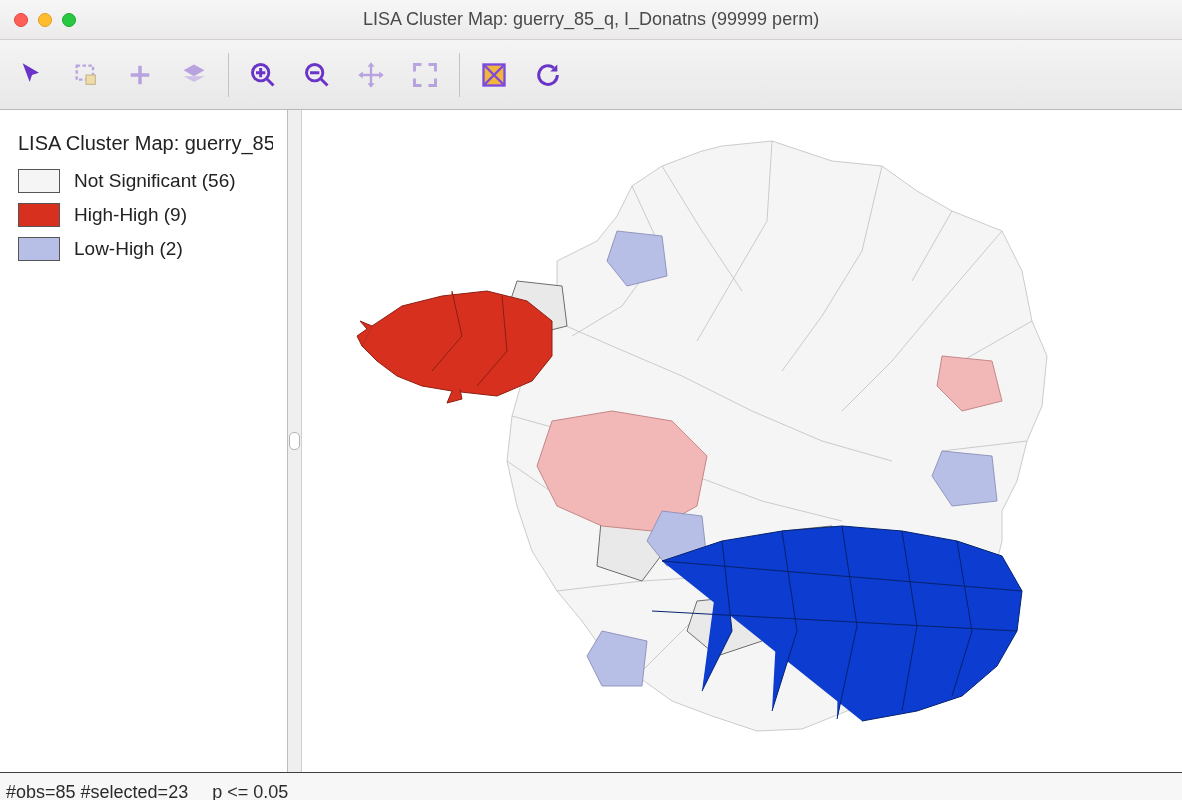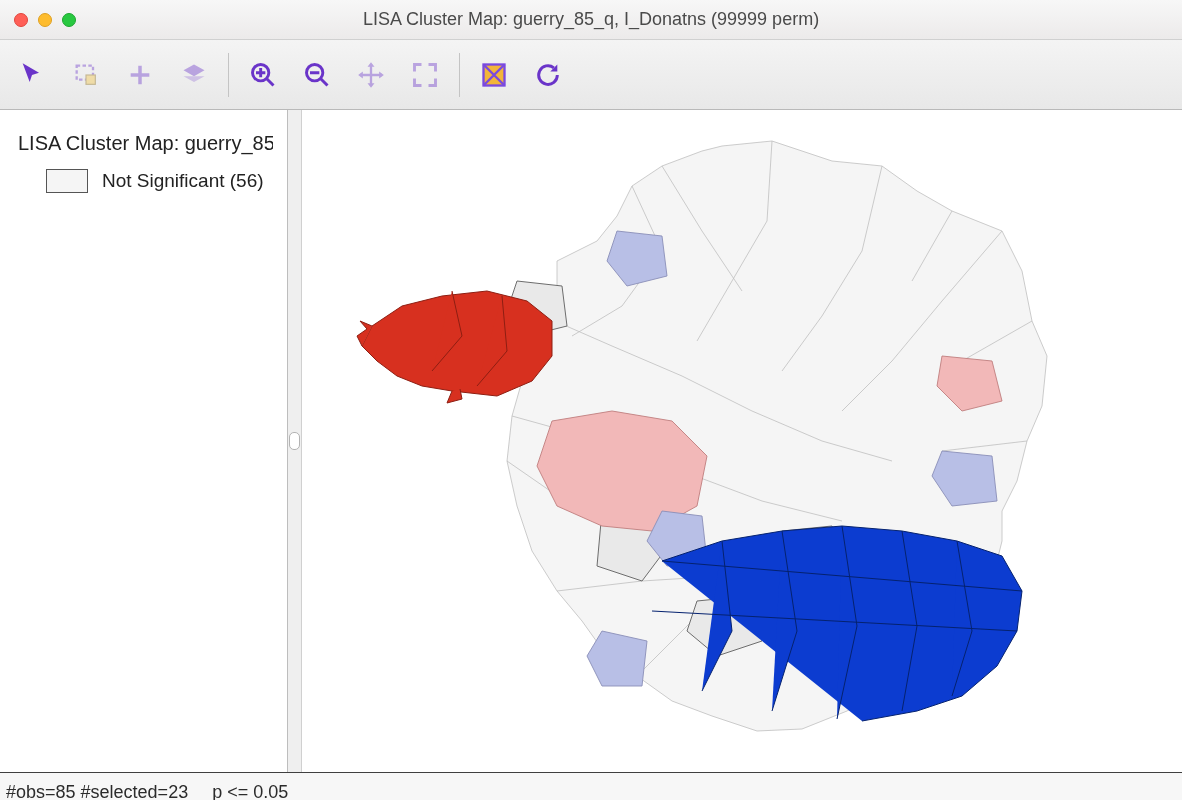--- a/index.html
+++ b/index.html
@@ -58,21 +58,21 @@
     background: #fff;
     padding: 22px 14px 10px 18px;
     overflow: hidden;
     position: relative;
   }
   .legend-title {
     font-size: 20px; color: #222; margin-bottom: 14px;
     white-space: nowrap; overflow: hidden;
   }
   .legend-items { display: flex; flex-direction: column; gap: 10px; }
-  .legend-item { display: flex; align-items: center; gap: 14px; margin-left: 28px; }
+  .legend-item { display: flex; align-items: center; gap: 14px; }
   .legend-swatch {
     width: 42px; height: 24px; border: 1px solid #555;
   }
   .legend-label { font-size: 19px; color: #222; }
 
   .splitter {
     width: 14px; background: #efefef; position: relative;
     border-right: 1px solid #d0d0d0;
   }
   .splitter .grip {
@@ -185,20 +185,28 @@
 </div>
 
 <div class="content">
 
   <div class="legend-panel">
     <div class="legend-title">LISA Cluster Map: guerry_85_q, I_Donatns (99999 perm)</div>
     <div class="legend-items">
       <div class="legend-item">
         <span class="legend-swatch" style="background:#f5f5f5"></span>
         <span class="legend-label">Not Significant (56)</span>
+      </div>
+      <div class="legend-item">
+        <span class="legend-swatch" style="background:#d7301f"></span>
+        <span class="legend-label">High-High (9)</span>
+      </div>
+      <div class="legend-item">
+        <span class="legend-swatch" style="background:#b8bfe6"></span>
+        <span class="legend-label">Low-High (2)</span>
       </div>
     </div>
   </div>
 
   <div class="splitter">
     <div class="grip"></div>
   </div>
 
   <div class="map-panel">
     <svg viewBox="0 0 880 660" preserveAspectRatio="xMidYMid meet">

